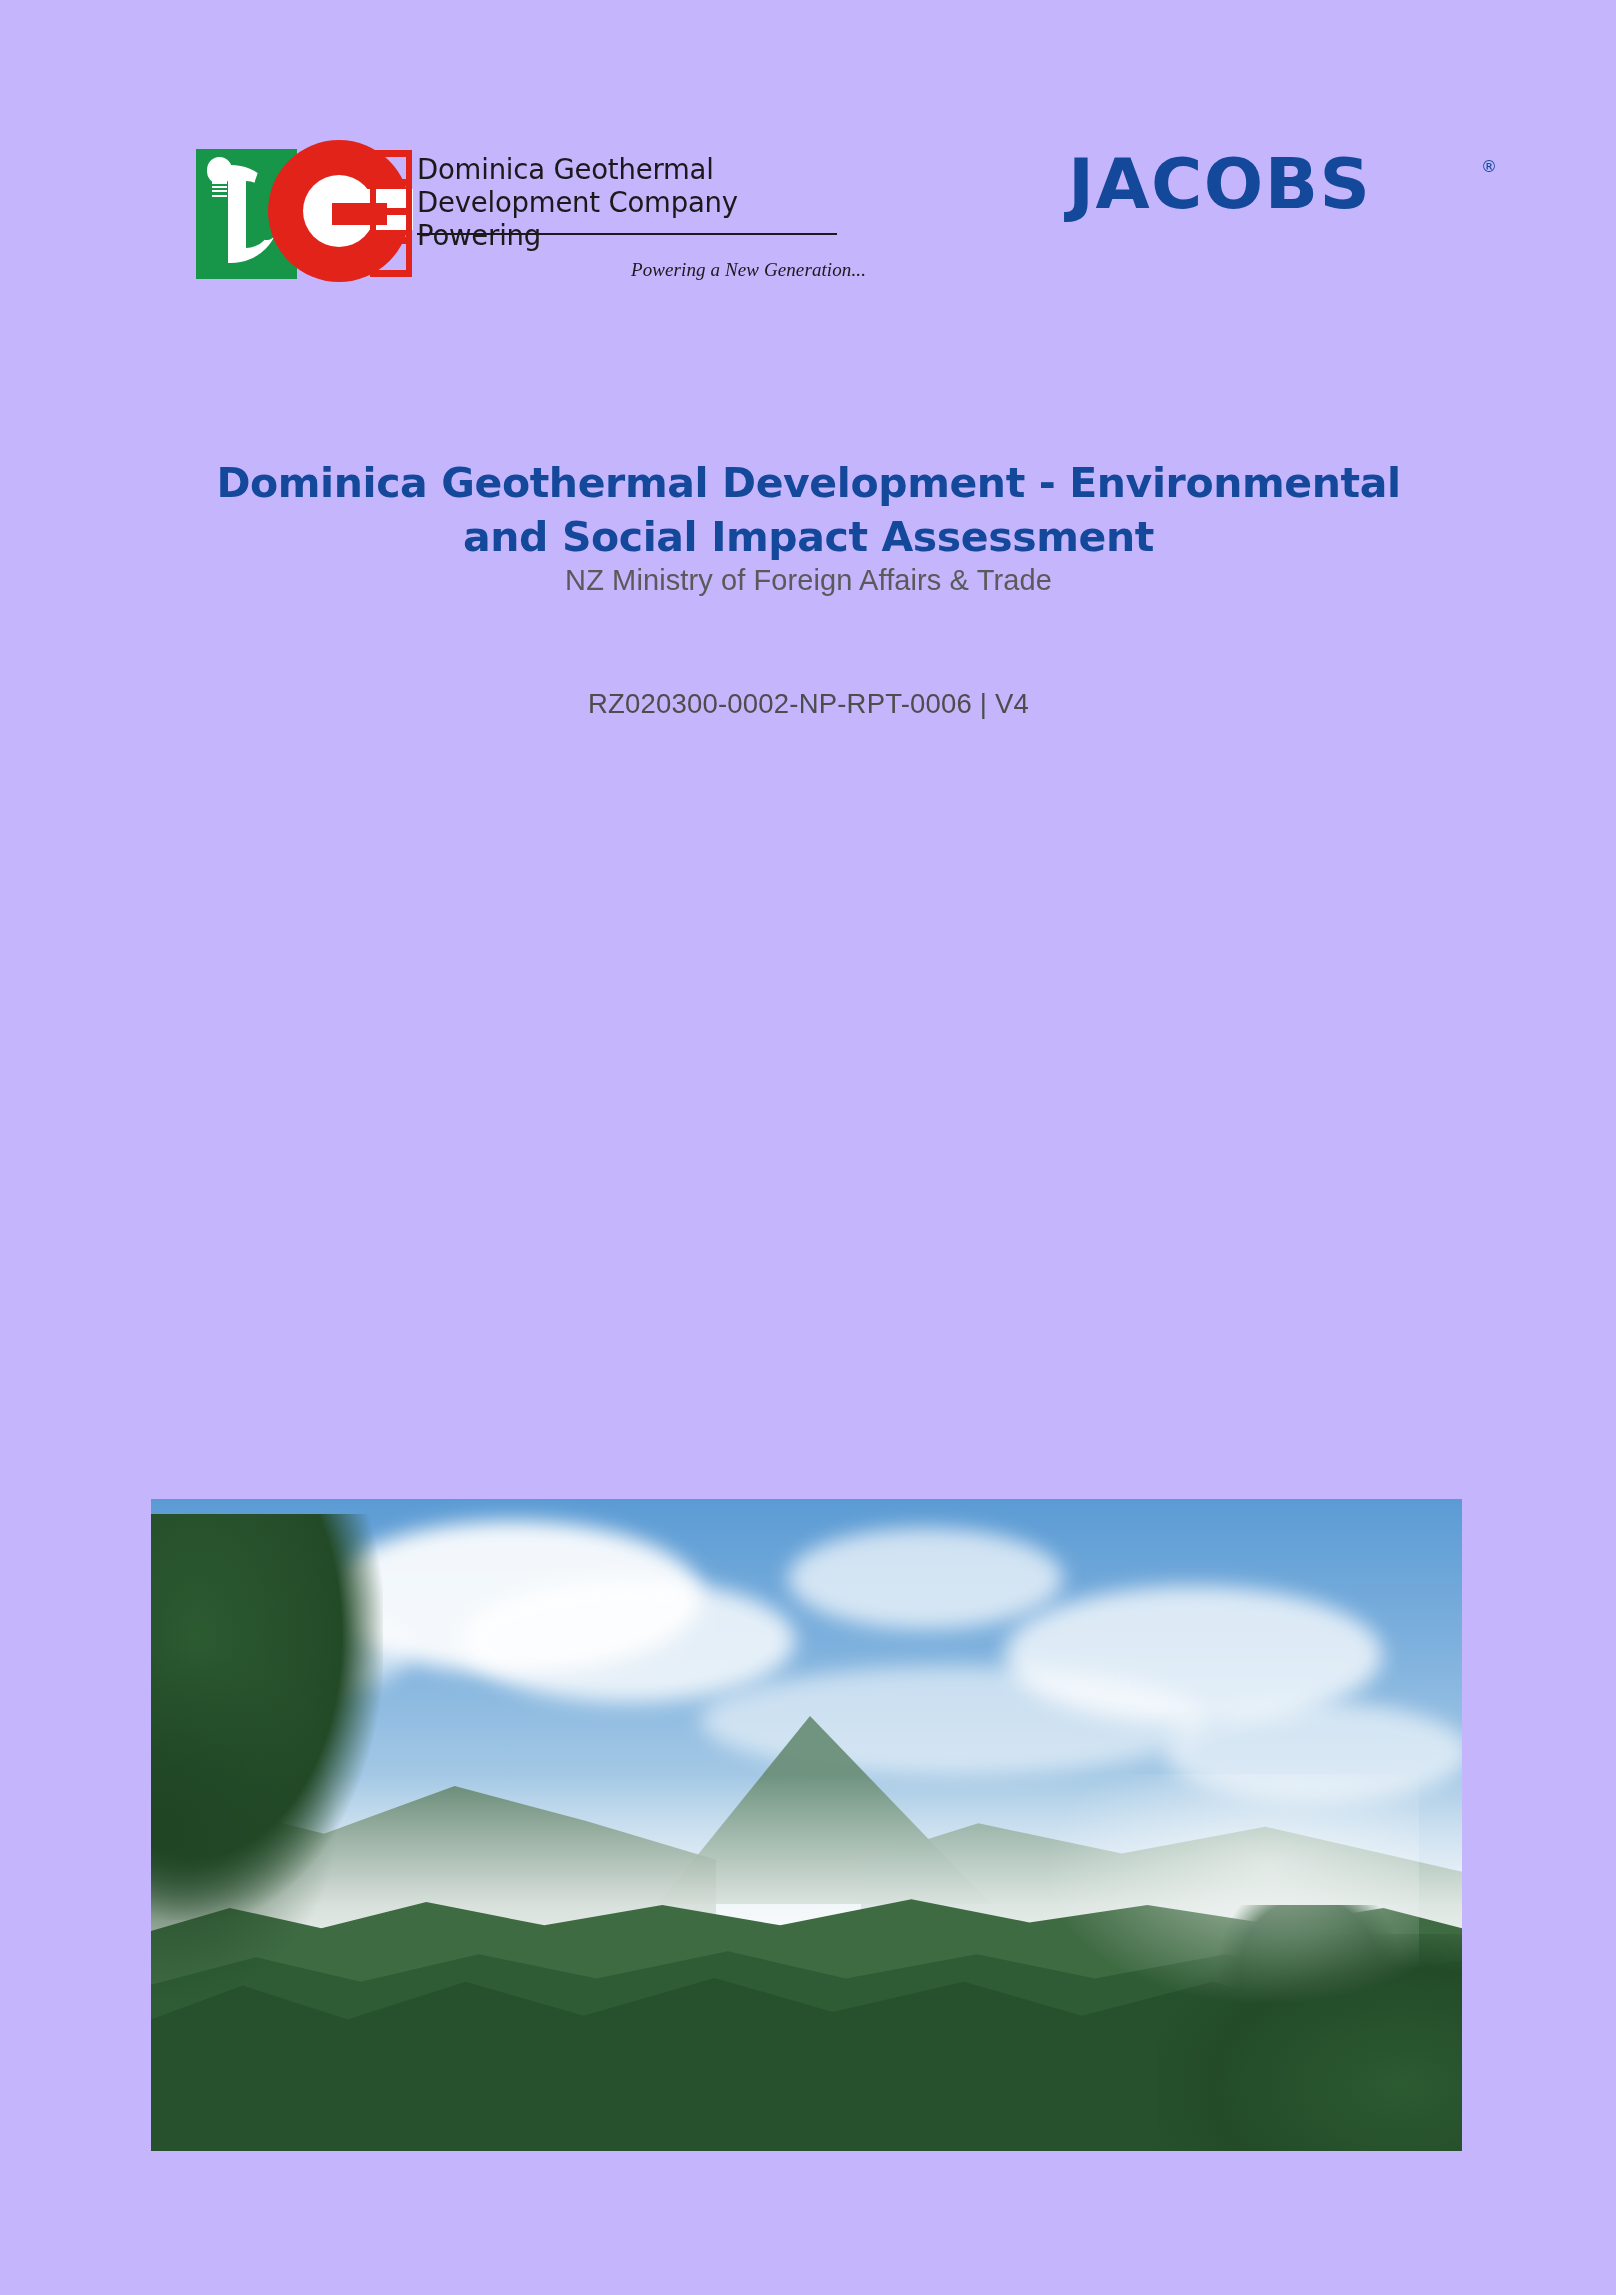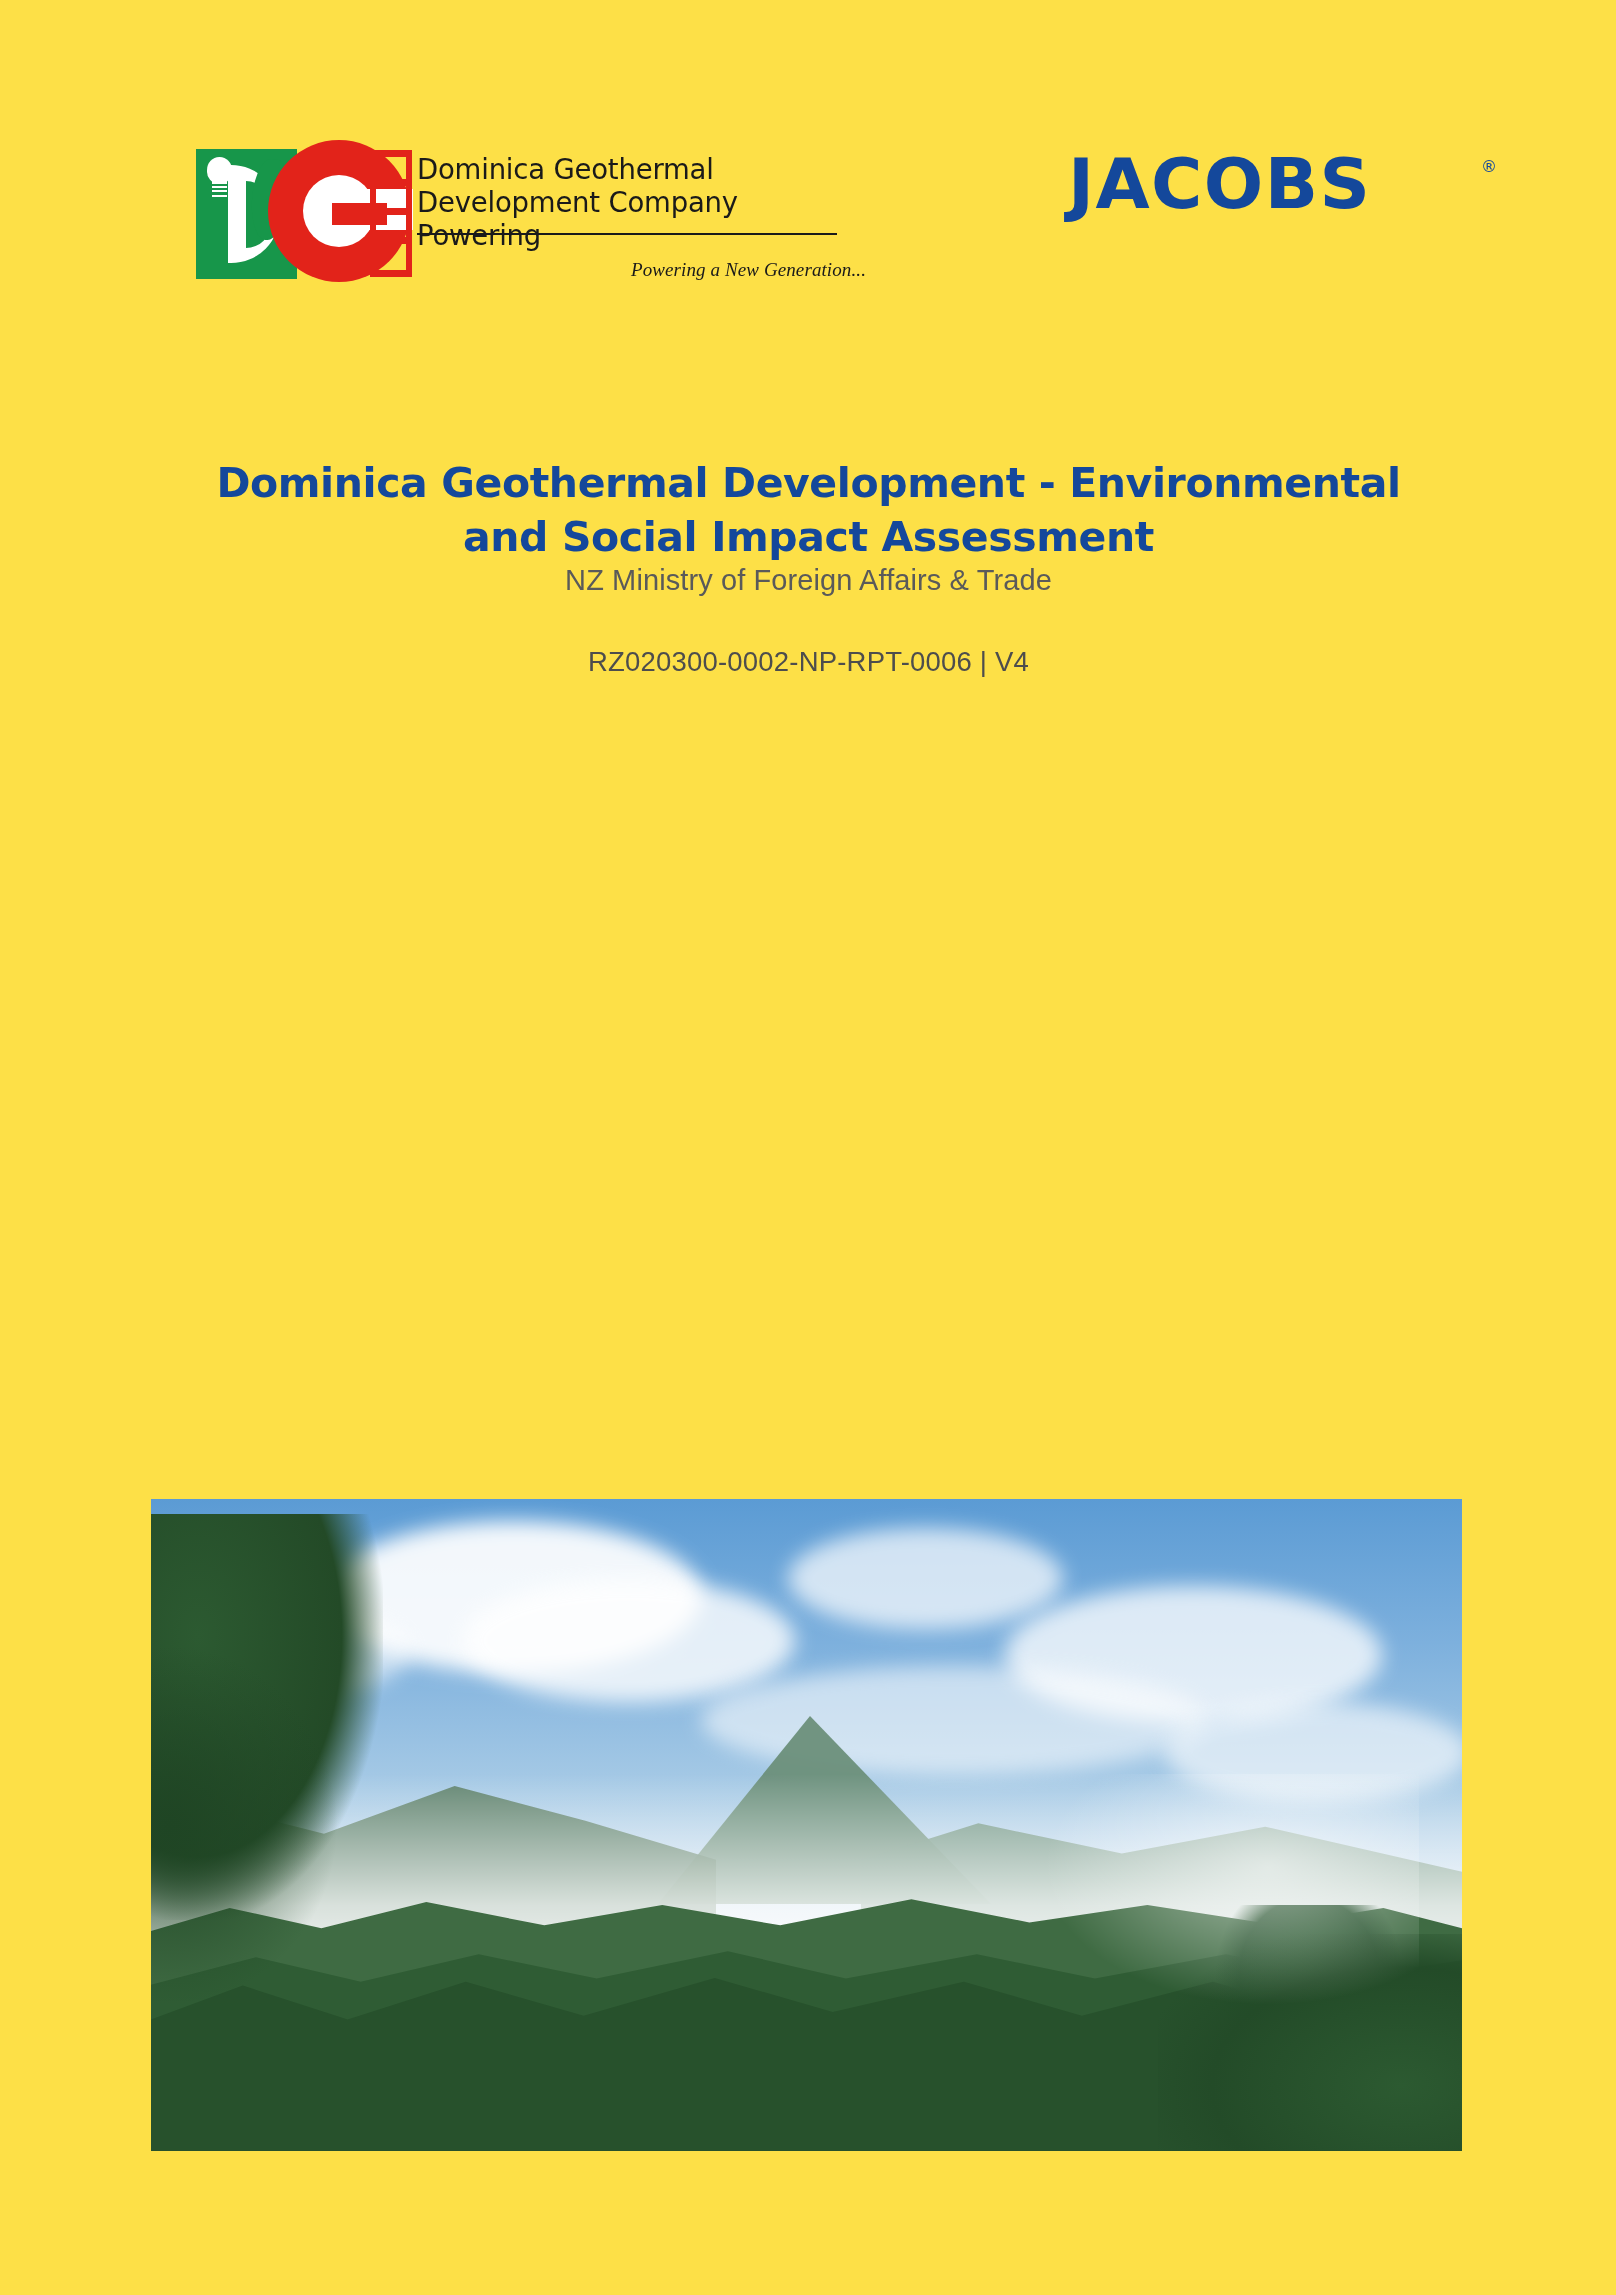--- a/index.html
+++ b/index.html
@@ -11,21 +11,21 @@
     width: 1617px;
     height: 2295px;
     font-family: "Liberation Sans", sans-serif;
     position: relative;
     overflow: hidden;
   }
 
   .page {
     position: absolute;
     inset: 0;
-    background: #fde047;
+    background: #c4b5fd;
   }
 
   
   .logo-row {
     position: absolute;
     left: 0;
     right: 0;
     top: 127px;
     height: 167px;
   }
@@ -256,21 +256,21 @@
     font-weight: 700;
     font-size: 27.5px;
     color: #14489b;
     margin-top: 93px;
     letter-spacing: 0.1px;
   }
   .doc-ref {
     font-family: "Liberation Sans", sans-serif;
     font-size: 27.5px;
     color: #4d4d4d;
-    margin-top: 49px;
+    margin-top: 91px;
     letter-spacing: 0.2px;
   }
   .doc-date {
     font-family: "Liberation Sans", sans-serif;
     font-size: 27.5px;
     color: #4d4d4d;
     margin-top: 100px;
     letter-spacing: 0.2px;
   }
 

